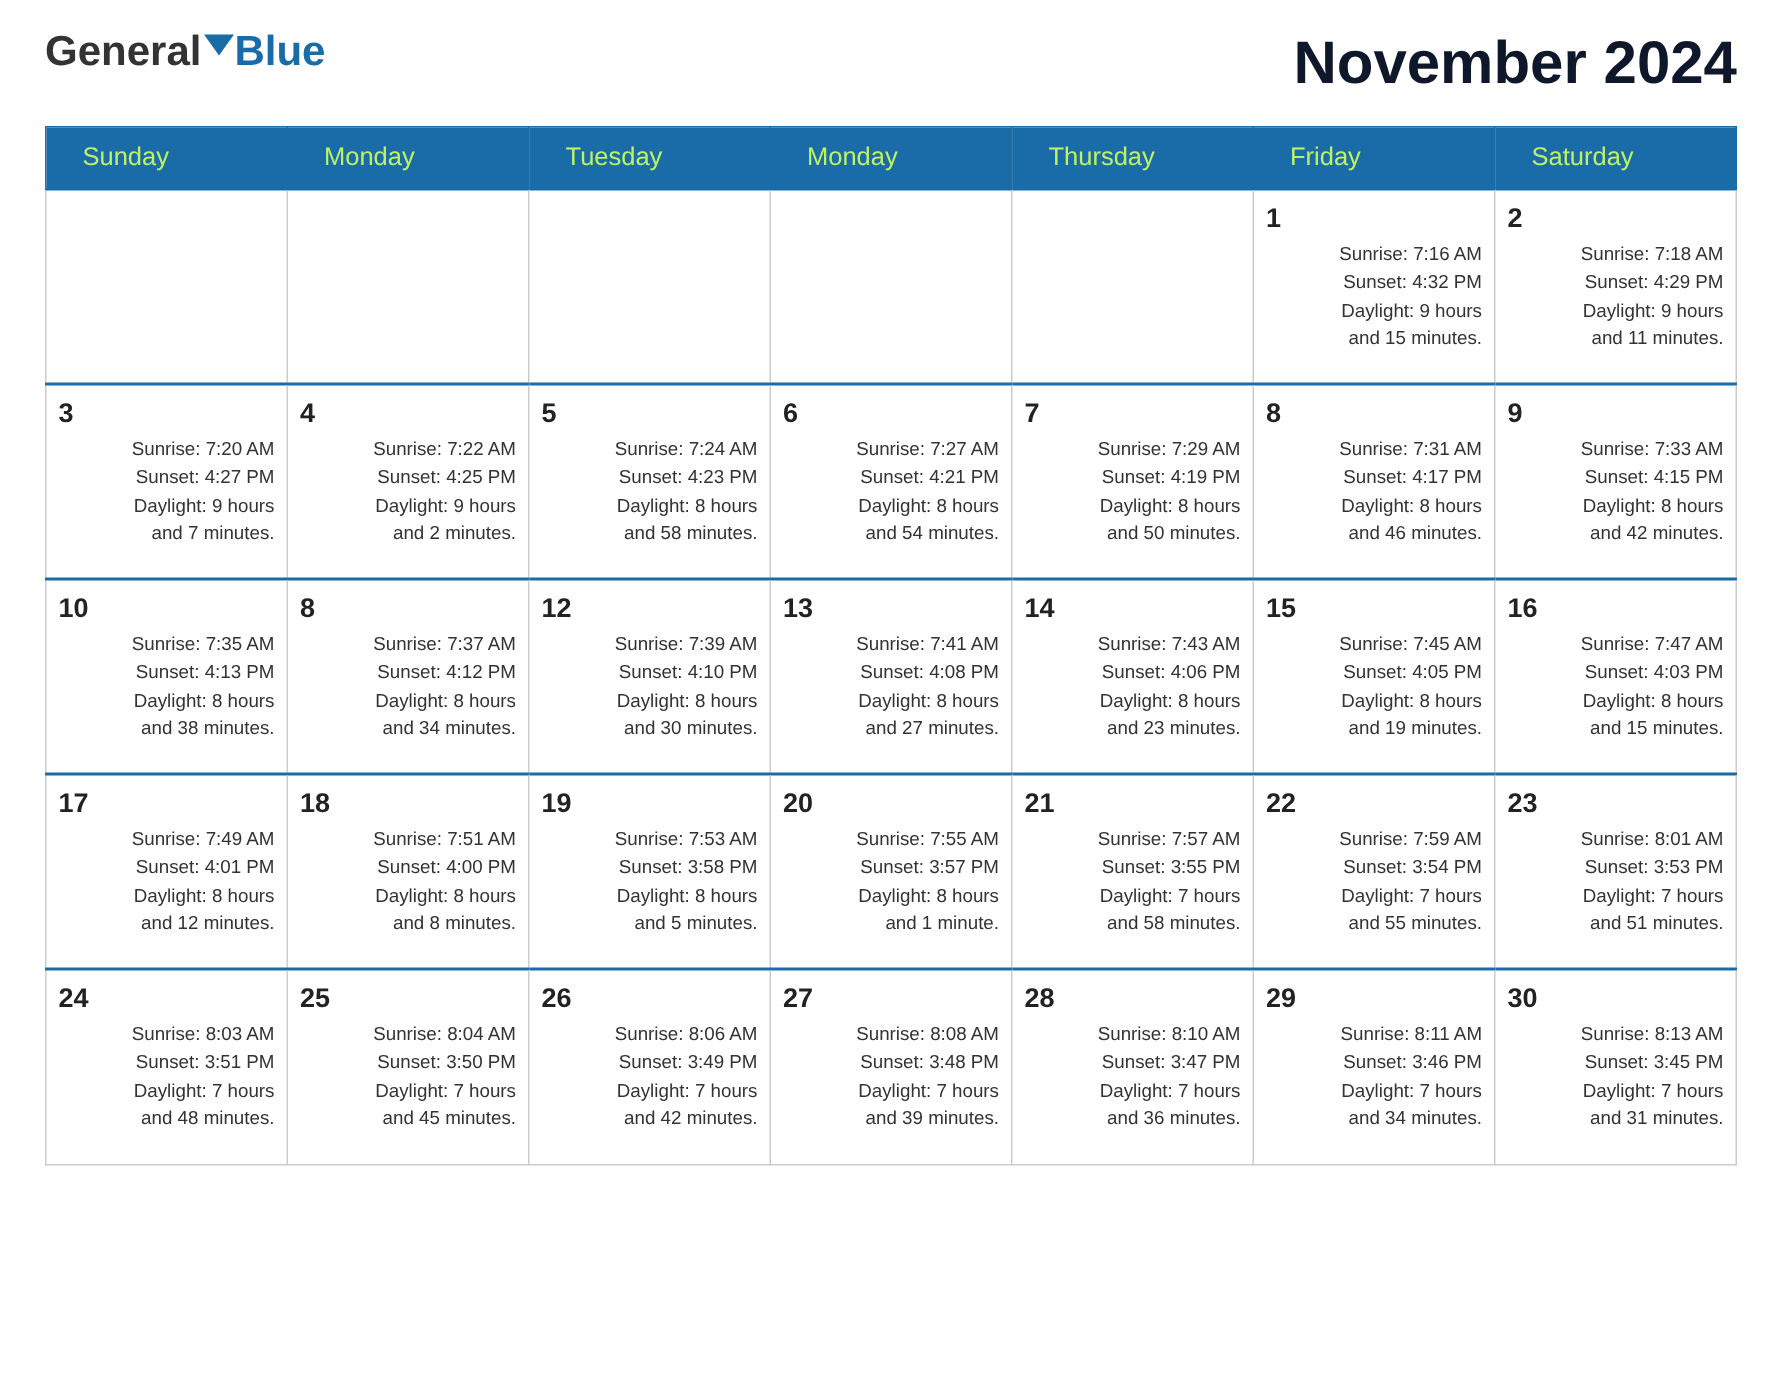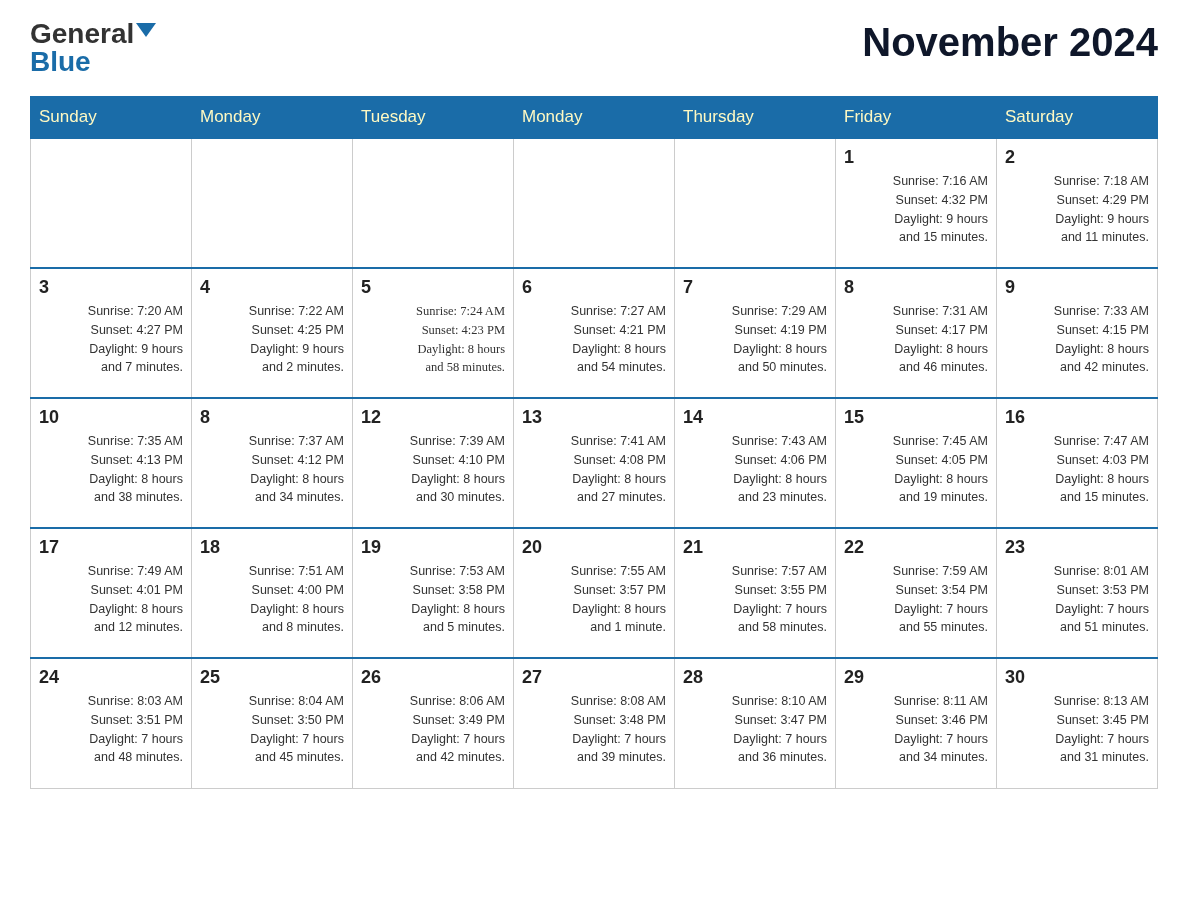--- a/index.html
+++ b/index.html
@@ -11,21 +11,20 @@
       min-height: 918px;
     }
     .header-area {
       display: flex;
       justify-content: space-between;
       align-items: flex-start;
       margin-bottom: 20px;
     }
     .logo {
       display: flex;
-      flex-direction: column;
       align-items: flex-start;
     }
     .logo-general {
       font-size: 28px;
       font-weight: bold;
       color: #333;
       line-height: 1;
     }
     .logo-blue {
       font-size: 28px;
@@ -63,22 +62,22 @@
       color: #555;
       margin-top: 4px;
     }
     .calendar {
       width: 100%;
       border-collapse: collapse;
       table-layout: fixed;
     }
     .calendar th {
       background-color: #1a6ca8;
-      color: #fef9c3;
-      padding: 10px 8px;
+      color: #bef264;
+      padding: 10px 24px;
       text-align: left;
       font-size: 17px;
       font-weight: normal;
       border: 1px solid #1a6ca8;
     }
     .calendar td {
       vertical-align: top;
       padding: 8px 8px;
       border: 1px solid #ccc;
       border-top: 2px solid #1a6ca8;
@@ -165,21 +164,21 @@
         </td>
         <td>
           <span class="day-number">4</span>
           <div class="day-info" style="white-space: pre-line;">Sunrise: 7:22 AM
 Sunset: 4:25 PM
 Daylight: 9 hours
 and 2 minutes.</div>
         </td>
         <td>
           <span class="day-number">5</span>
-          <div class="day-info" style="white-space: pre-line; font-family: Liberation Serif, serif;">Sunrise: 7:24 AM
+          <div class="day-info" style="white-space: pre-line;">Sunrise: 7:24 AM
 Sunset: 4:23 PM
 Daylight: 8 hours
 and 58 minutes.</div>
         </td>
         <td>
           <span class="day-number">6</span>
           <div class="day-info" style="white-space: pre-line;">Sunrise: 7:27 AM
 Sunset: 4:21 PM
 Daylight: 8 hours
 and 54 minutes.</div>

